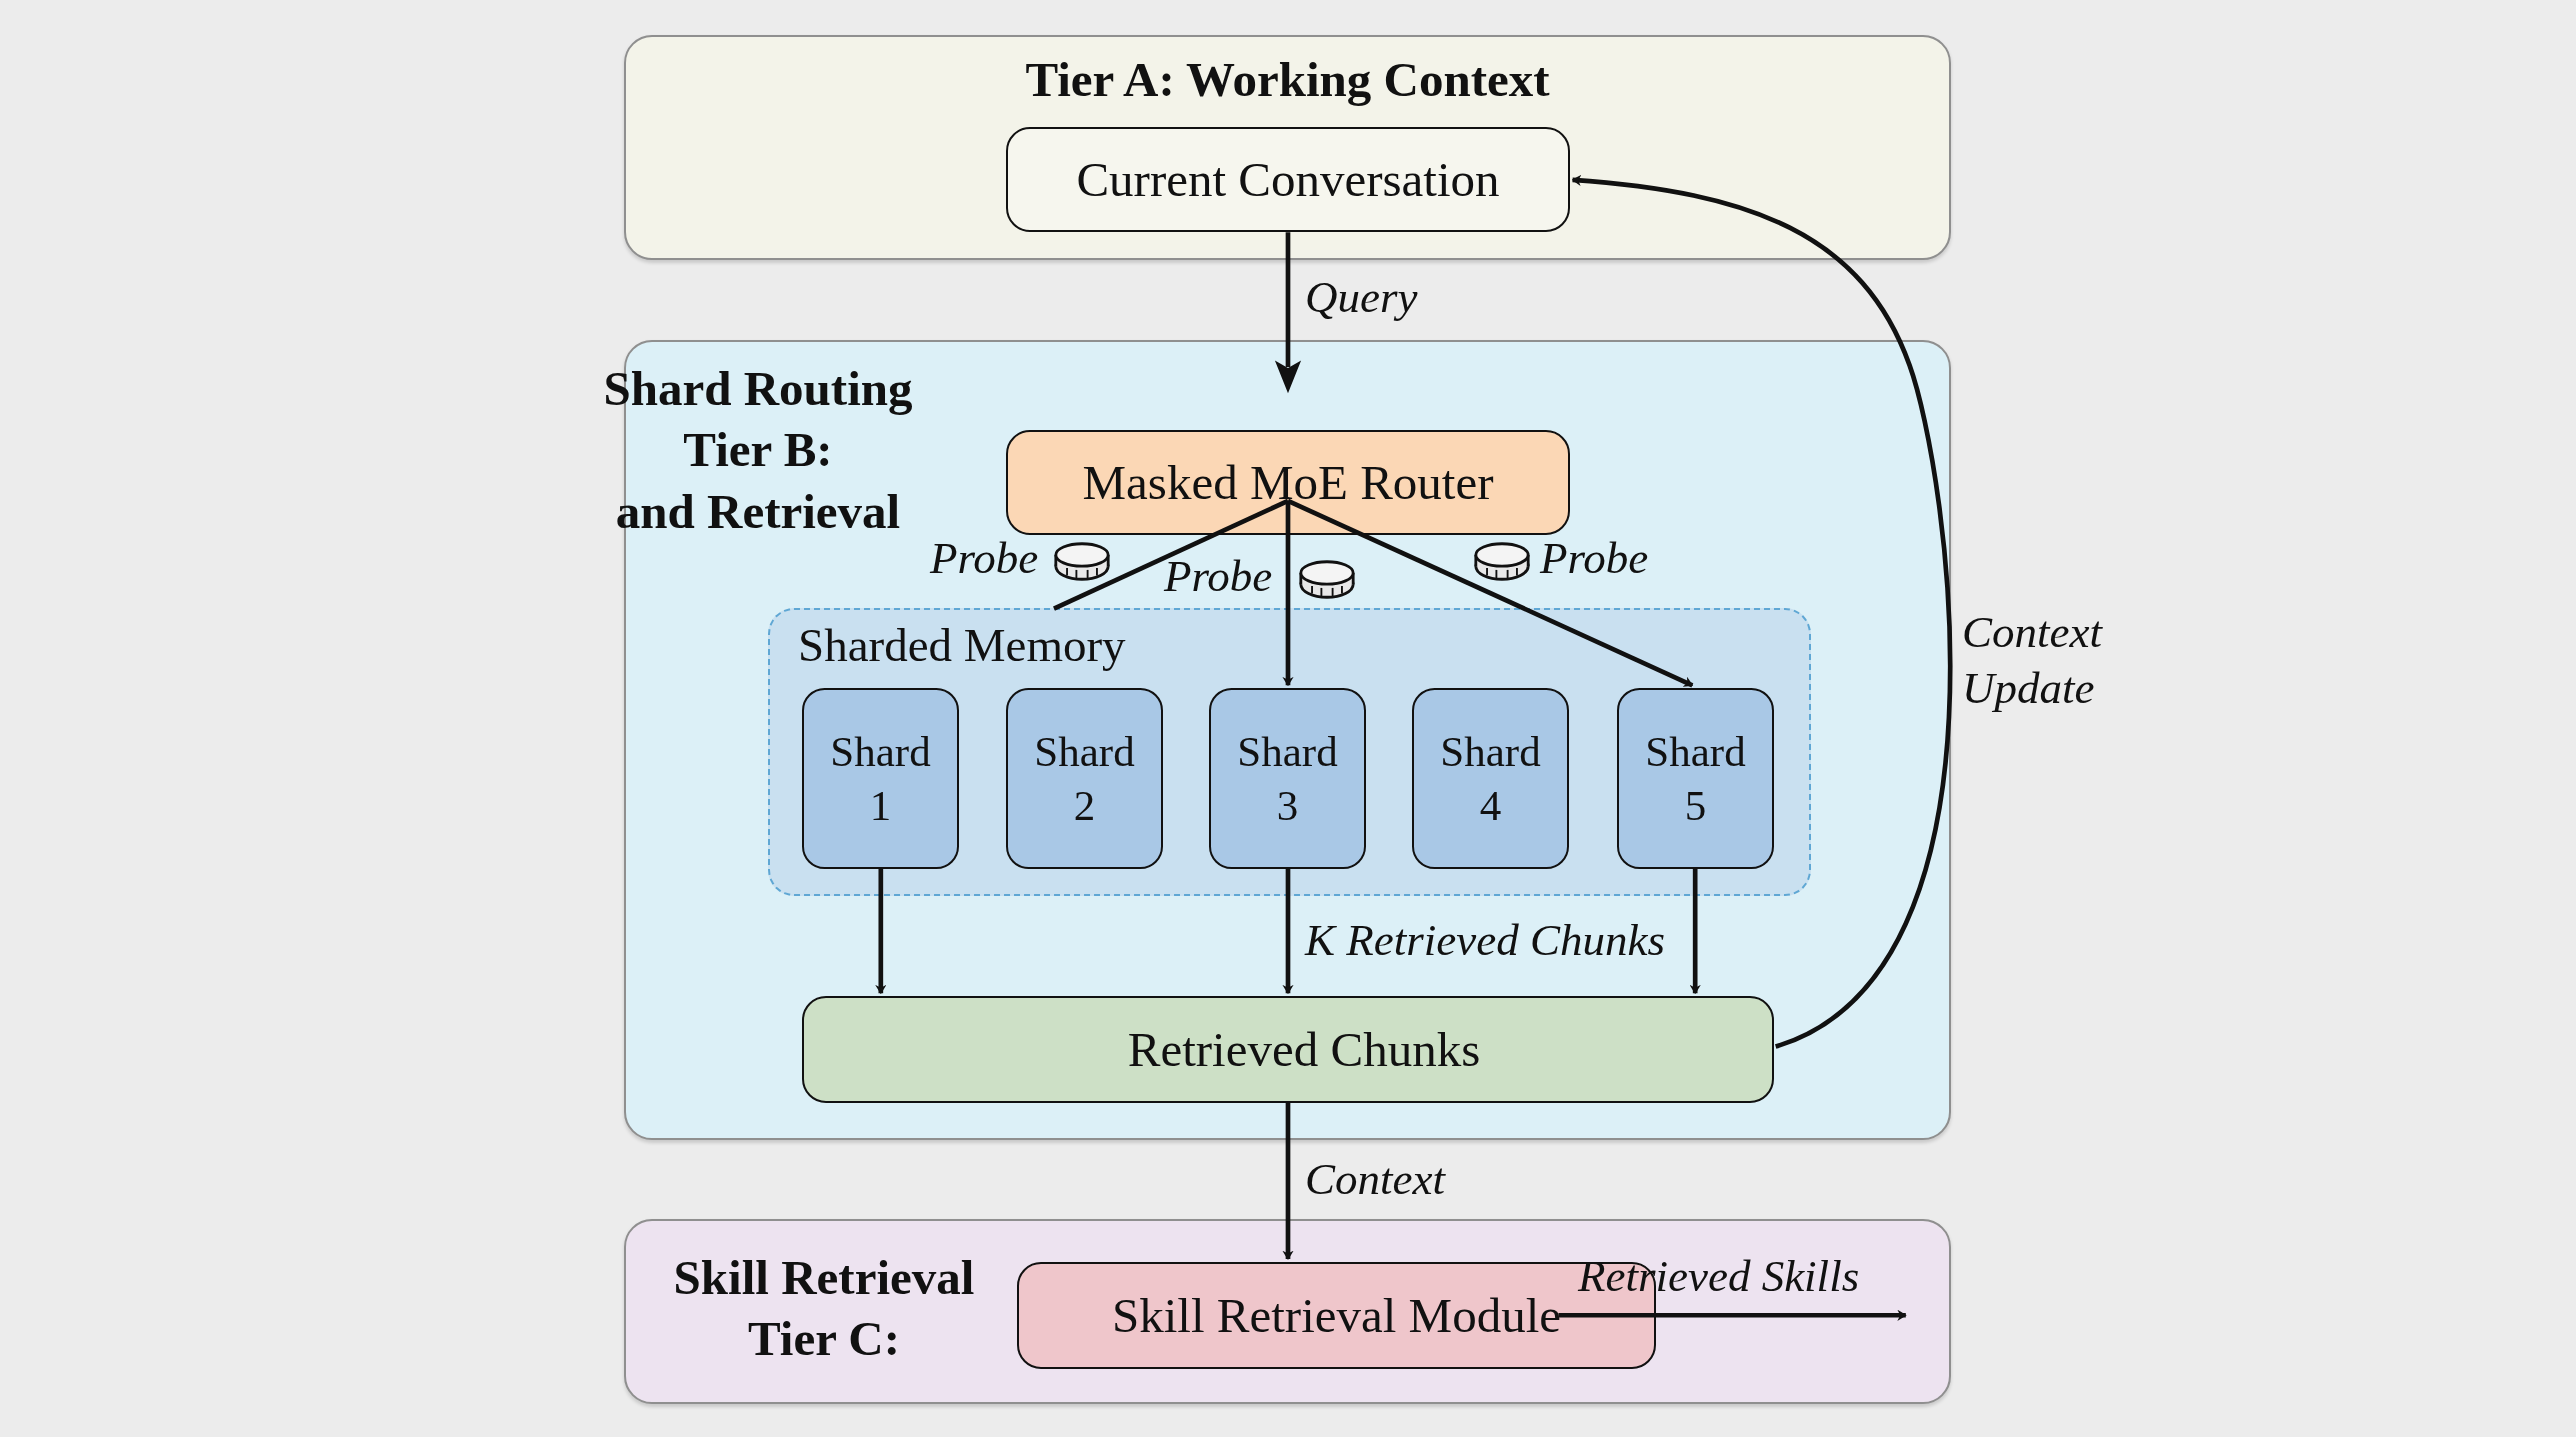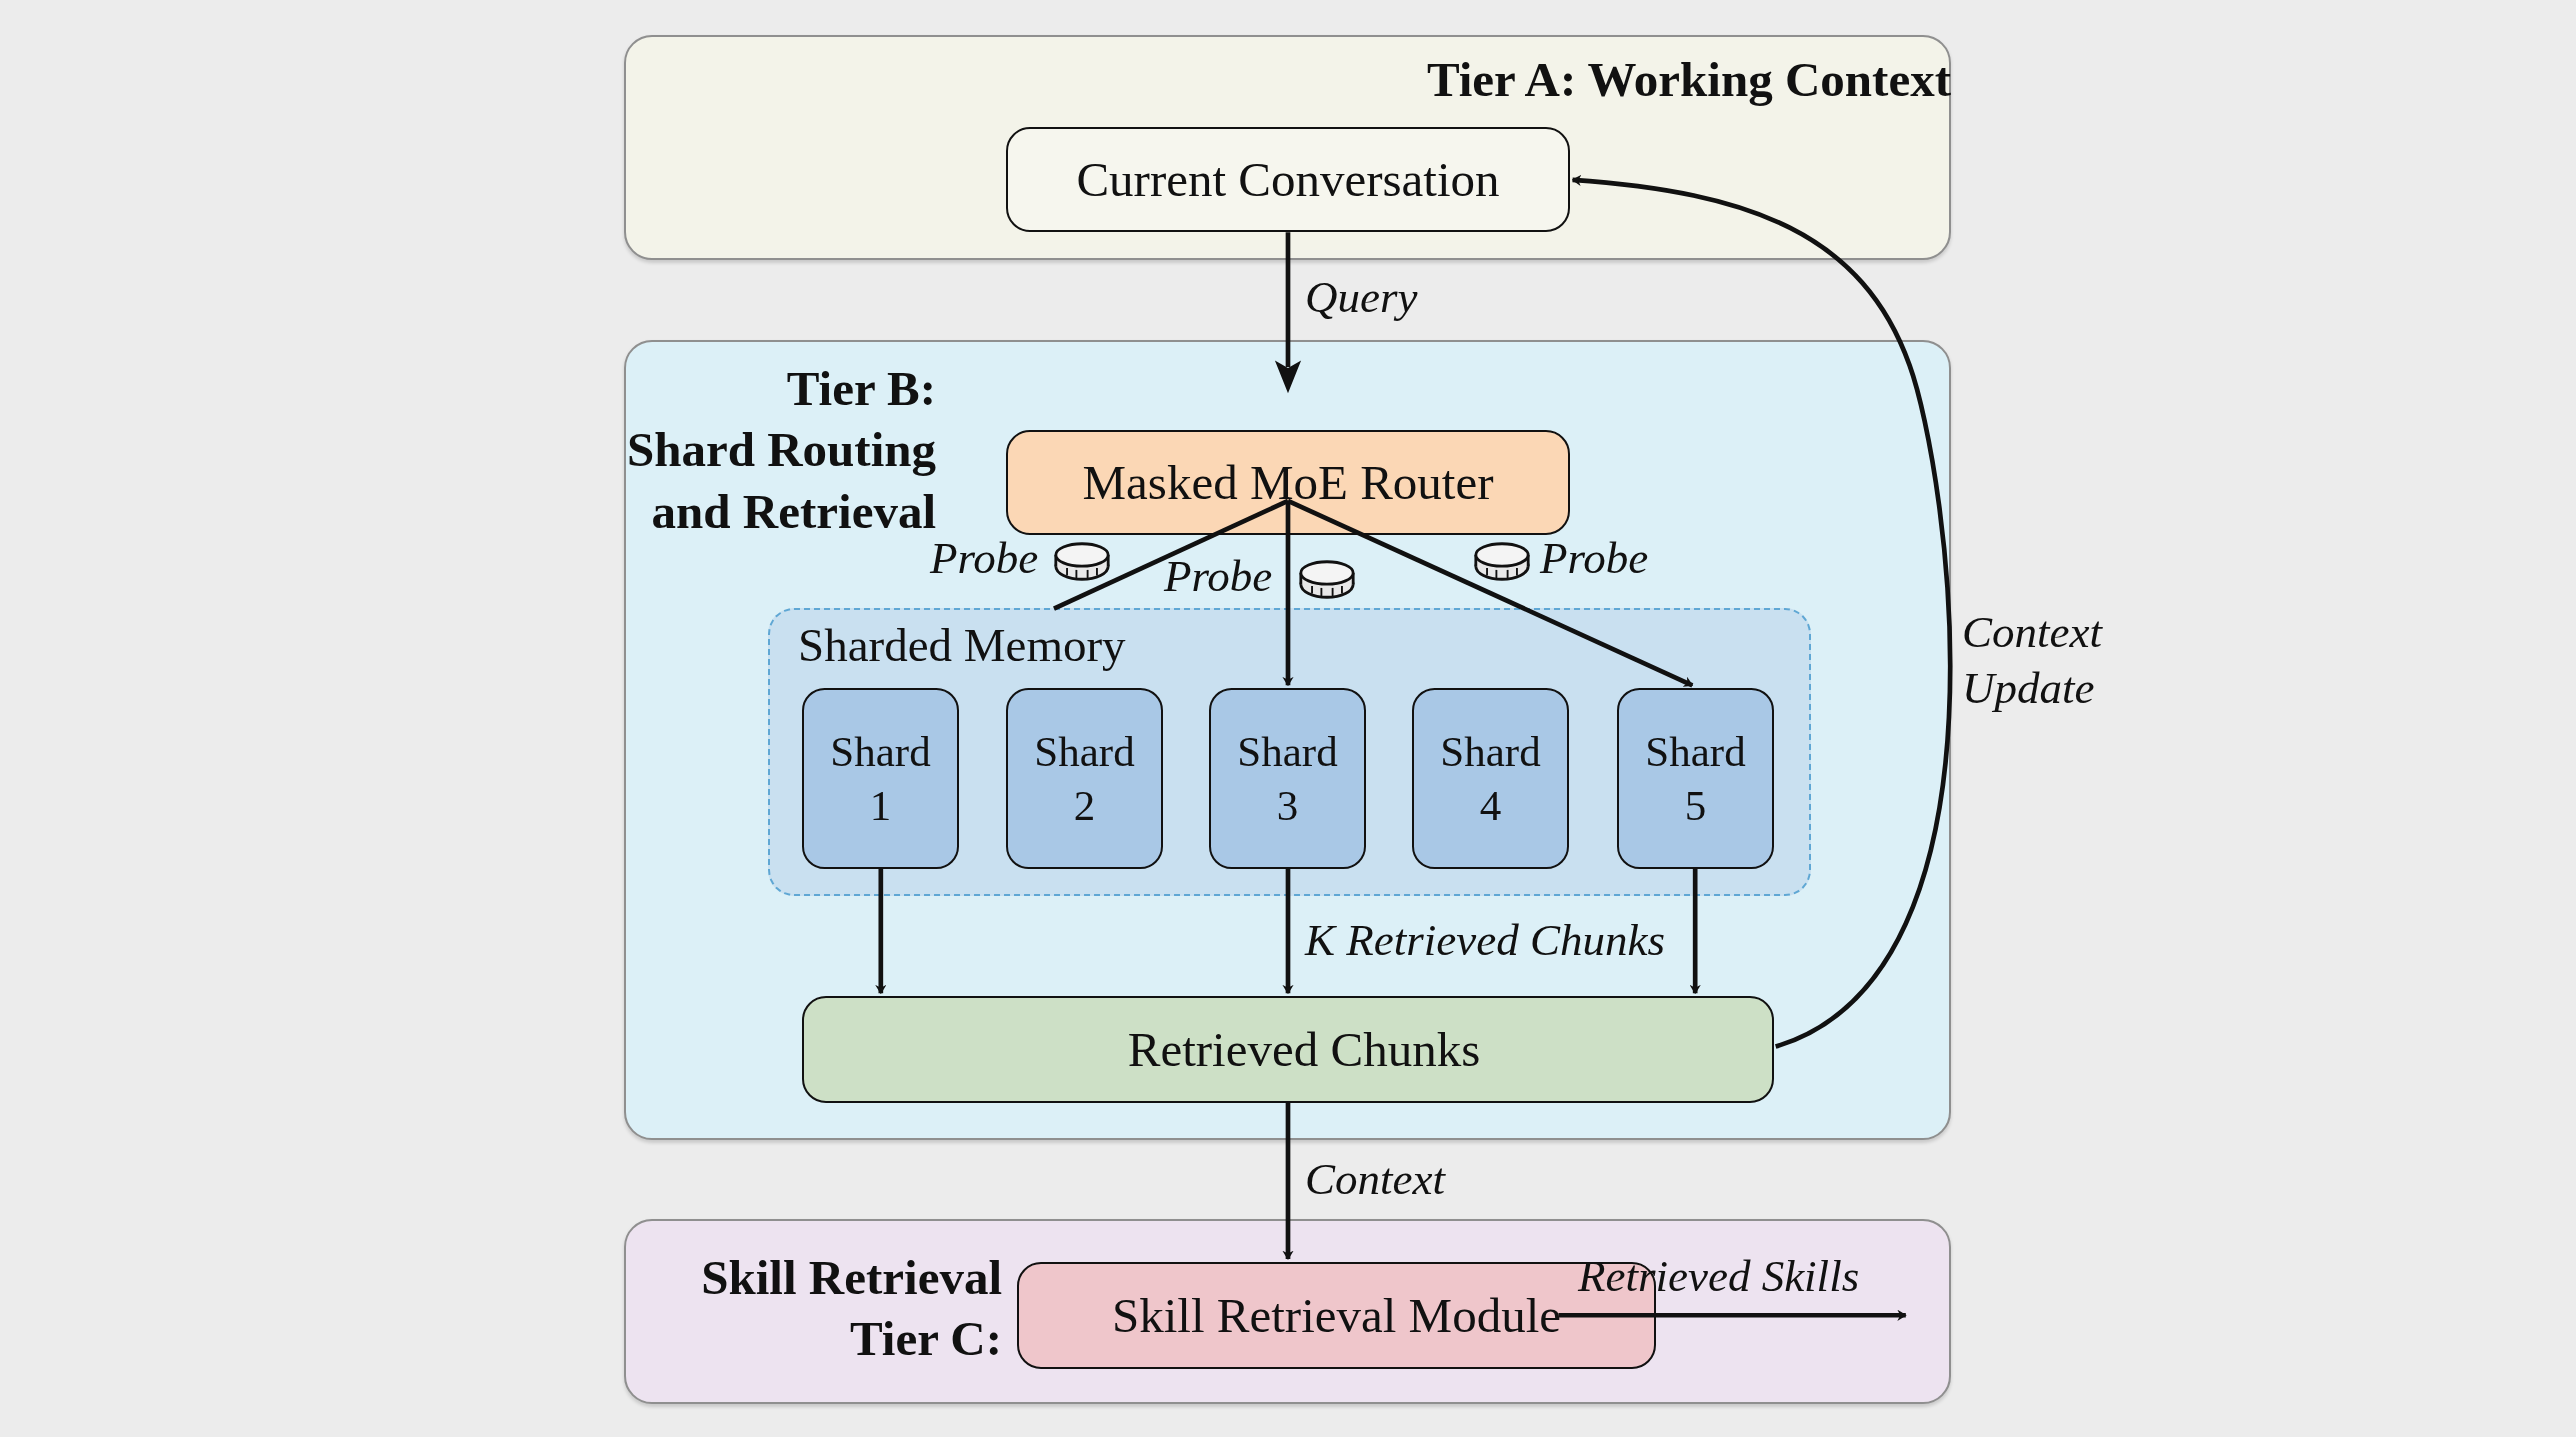--- a/index.html
+++ b/index.html
@@ -3,38 +3,38 @@
 <meta charset="utf-8">
 <style>
   html, body { margin:0; padding:0; }
   body { width:2576px; height:1438px; background:#ececec; position:relative; overflow:hidden;
          font-family:"Liberation Serif","DejaVu Serif",serif; color:#111; }
   .abs { position:absolute; box-sizing:border-box; }
   .tier { border:2.8px solid #8f8f8f; border-radius:28px; box-shadow:0 2.8px 3.7px rgba(0,0,0,0.15); }
   .node { border:2.8px solid #111; border-radius:24px; display:flex; align-items:center; justify-content:center;
           text-align:center; font-size:49px; line-height:1.1; }
   .label { font-size:45px; font-style:italic; white-space:nowrap; }
-  .tier-title { font-size:49px; font-weight:bold; text-align:right; line-height:1.25; white-space:nowrap; }
+  .tier-title { font-size:49px; font-weight:bold; text-align:center; line-height:1.25; white-space:nowrap; }
   .shard { border:2.8px solid #111; border-radius:22.5px; background:#a9c8e6; display:flex; flex-direction:column;
            align-items:center; justify-content:center; font-size:43px; line-height:1.25; }
   svg.overlay { position:absolute; left:0; top:0; }
 </style>
 </head>
 <body>
 
 <div class="abs tier" style="left:624px;top:35px;width:1327px;height:225px;background:#f3f3e9;"></div>
 <div class="abs tier" style="left:624px;top:340px;width:1327px;height:800px;background:#dcf0f7;"></div>
 <div class="abs tier" style="left:624px;top:1219px;width:1327px;height:185px;background:#ede3f0;"></div>
 
 <div class="abs" style="left:768px;top:608px;width:1043px;height:288px;border:2.8px dashed #5fa7d4;border-radius:26px;background:#c9e0f0;"></div>
 
 <div class="abs tier-title" style="left:624px;top:49px;width:1327px;">Tier A: Working Context</div>
 <div class="abs tier-title" style="left:580px;top:358px;width:356px;">
+  <div>Shard Routing</div>
   <div>Tier B:</div>
-  <div>Shard Routing</div>
   <div>and Retrieval</div>
 </div>
 <div class="abs tier-title" style="left:646px;top:1247px;width:356px;">
   <div>Skill Retrieval</div>
   <div>Tier C:</div>
 </div>
 
 <div class="abs node" style="left:1006px;top:127px;width:564px;height:105px;background:#f6f6ee;">
   <span>Current Conversation</span>
 </div>

